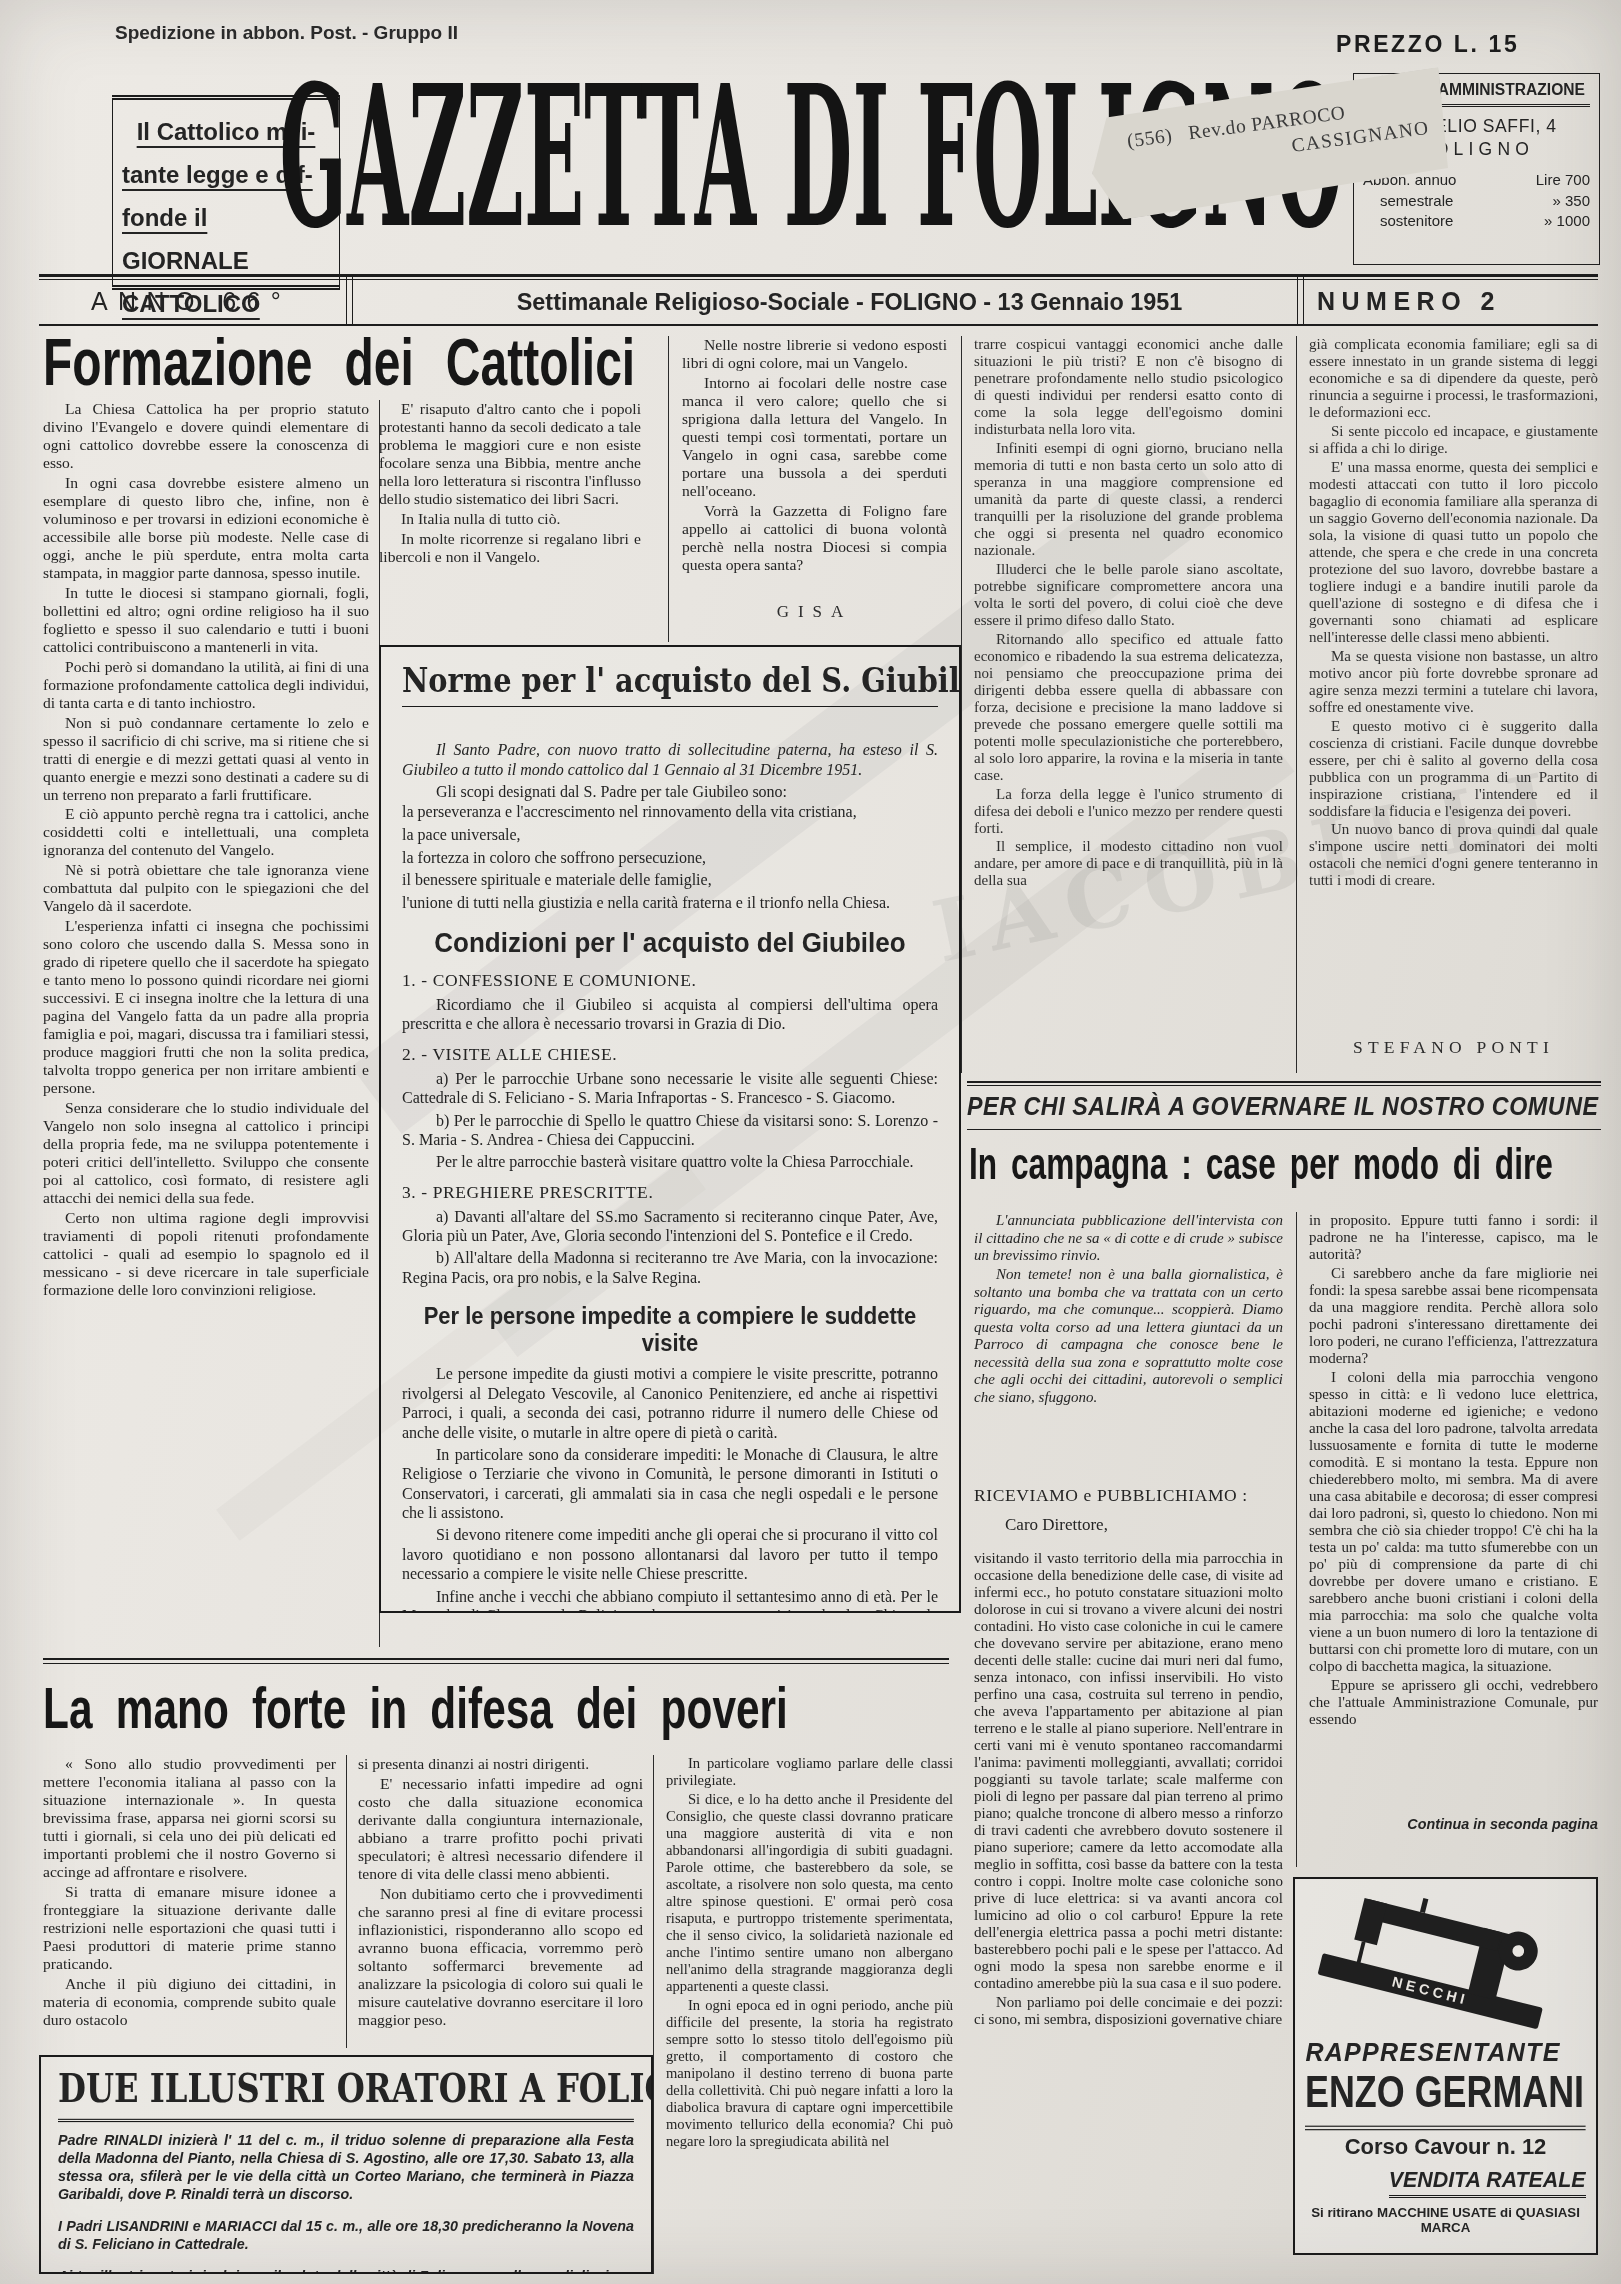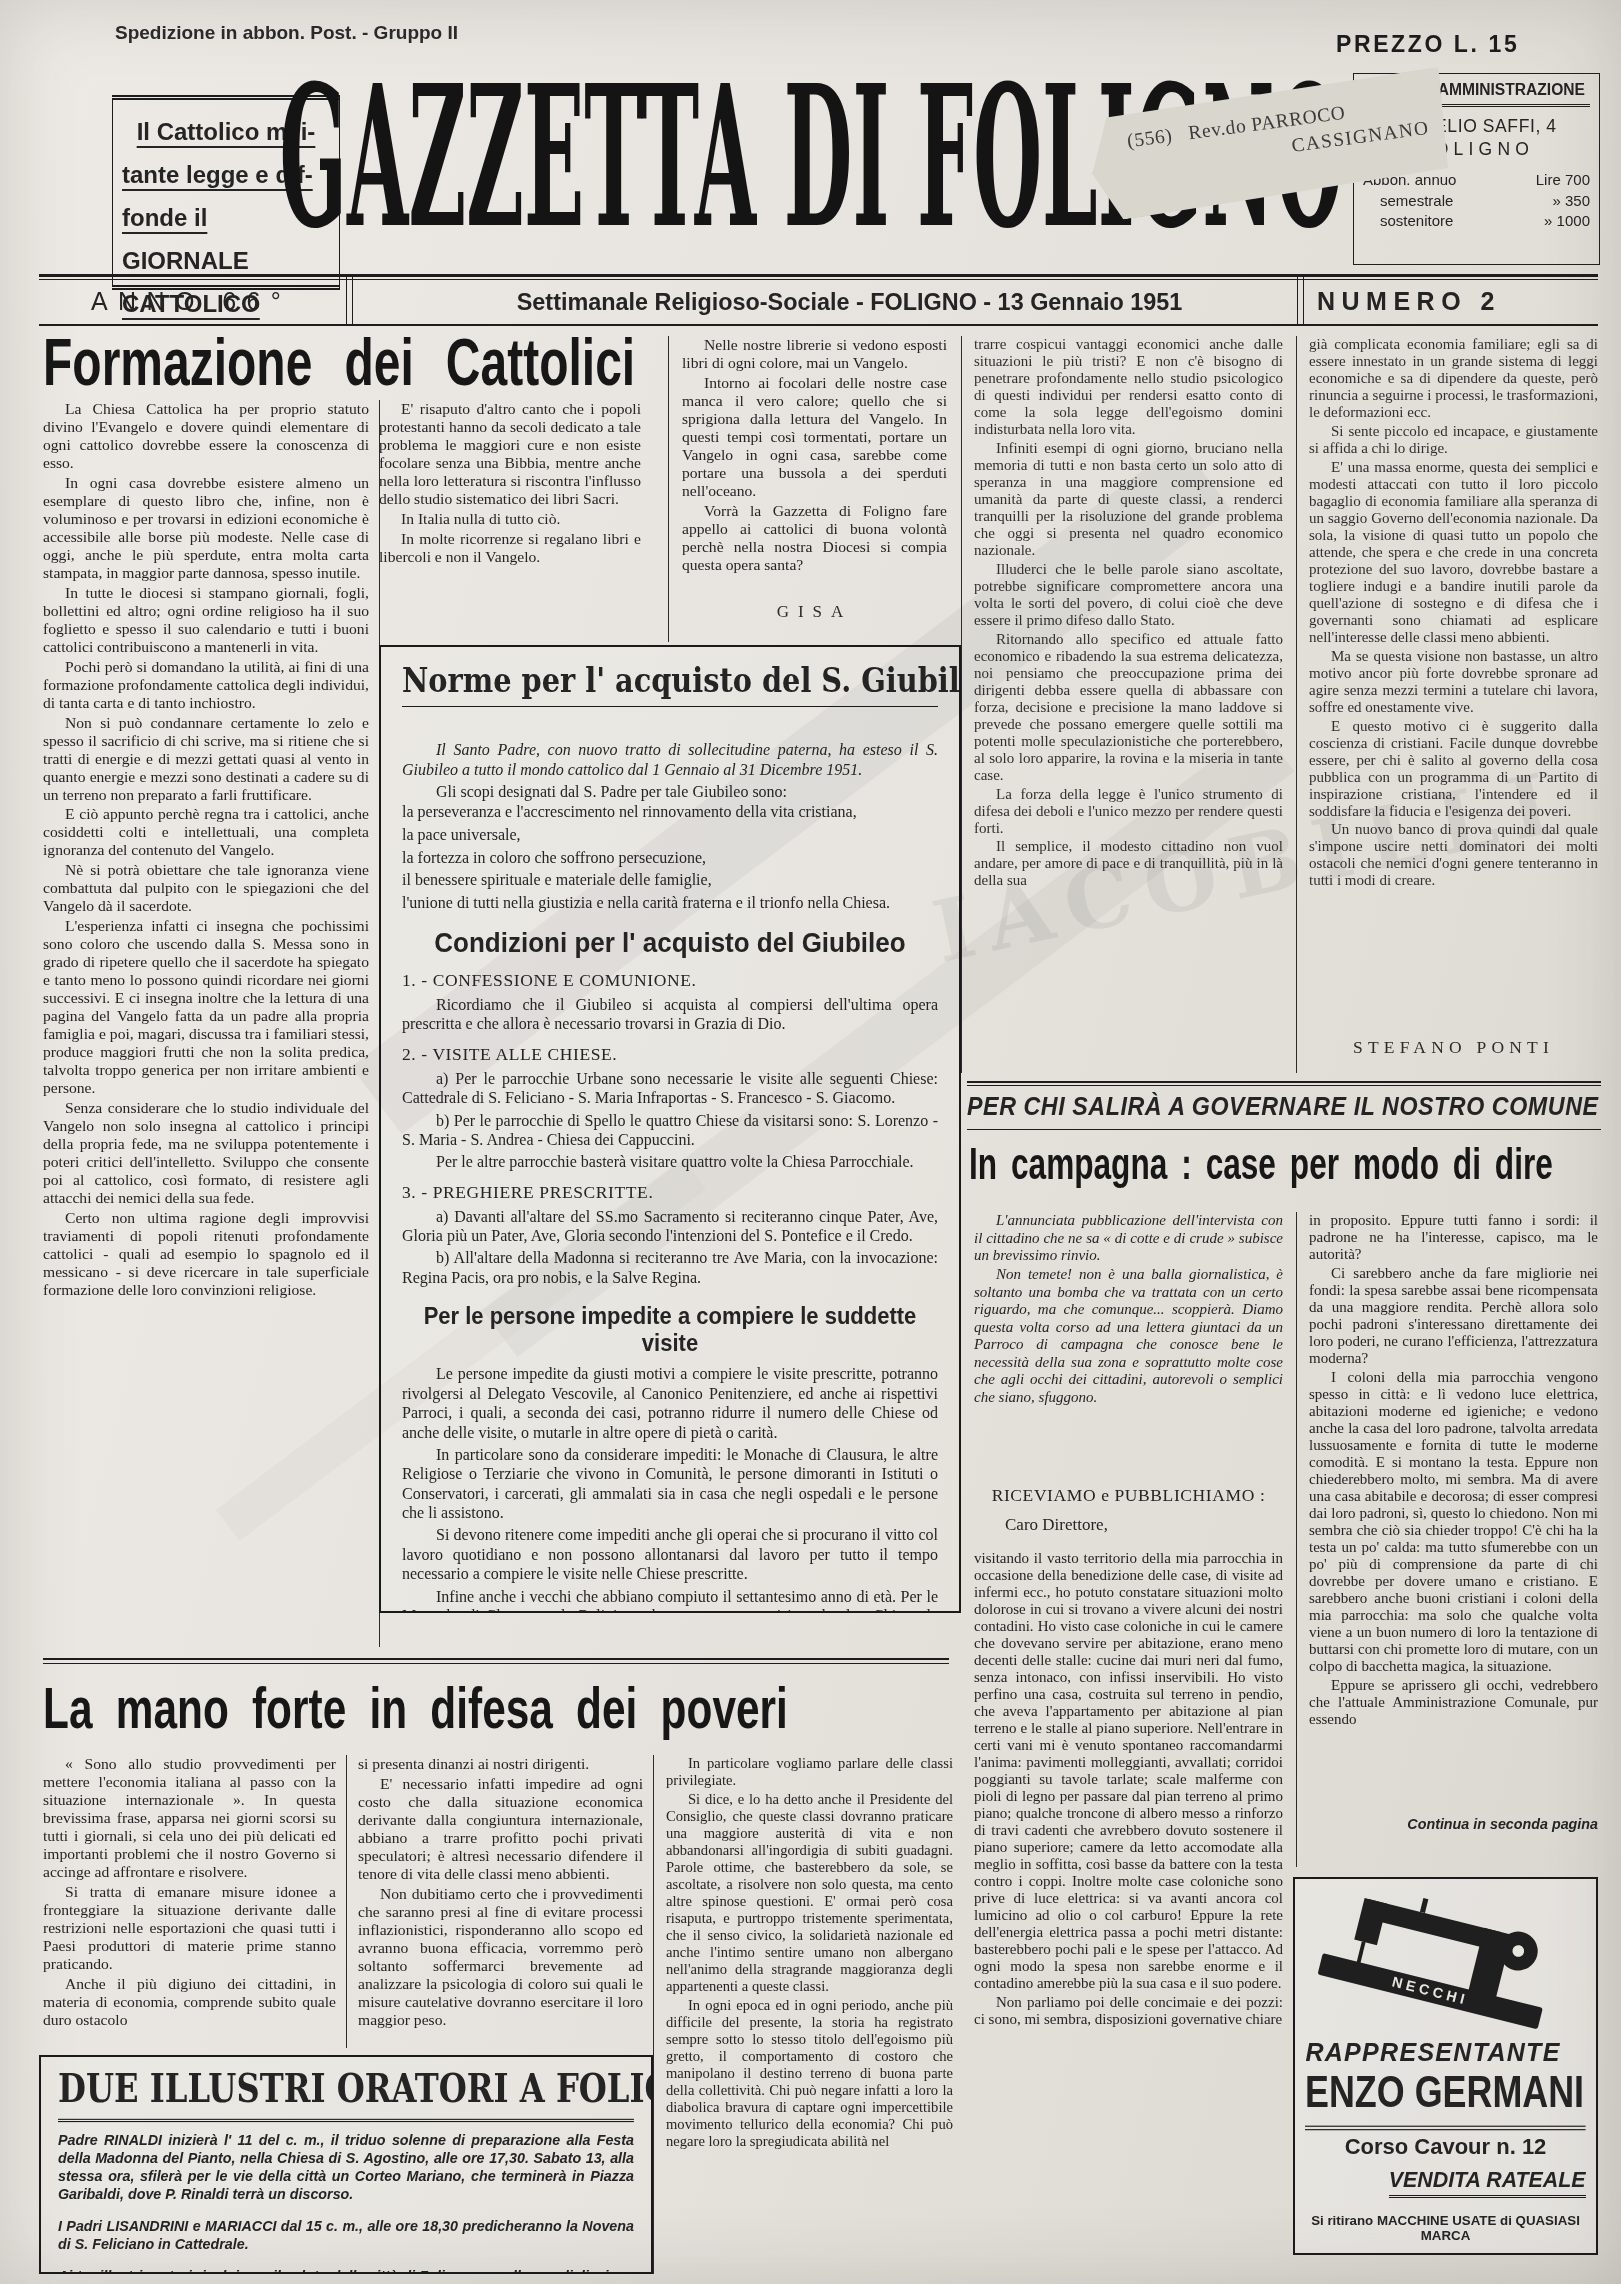--- a/index.html
+++ b/index.html
@@ -185,21 +185,21 @@
   <div class="hrule" style="left:967px;top:1081px;width:634px;height:1.9px;"></div>
   <div class="hrule" style="left:967px;top:1085px;width:634px;height:0.6px;"></div>
   <div class="abs sans" style="left:967px;top:1092px;width:634px;font-style:italic;font-weight:bold;font-size:25px;white-space:nowrap;transform:scaleX(0.93);transform-origin:left top;letter-spacing:0.6px;">PER CHI SALIRÀ A GOVERNARE IL NOSTRO COMUNE</div>
   <div class="hrule" style="left:967px;top:1129px;width:634px;height:1.3px;"></div>
   <div class="hl" style="left:969px;top:1139px;font-size:40px;word-spacing:6.5px;transform:scale(0.79,1.10);">In campagna :  case per modo di dire</div>
 
   <div class="bcol ital" style="left:974px;top:1212px;width:309px;height:272px;font-size:15px;line-height:17.5px;">
       <p>L'annunciata pubblicazione dell'intervista con il cittadino che ne sa « di cotte e di crude » subisce un brevissimo rinvio.</p>
       <p>Non temete! non è una balla giornalistica, è soltanto una bomba che va trattata con un certo riguardo, ma che comunque... scoppierà. Diamo questa volta corso ad una lettera giuntaci da un Parroco di campagna che conosce bene le necessità della sua zona e soprattutto molte cose che agli occhi dei cittadini, autorevoli o semplici che siano, sfuggono.</p>
     </div>
-  <div class="abs" style="left:974px;top:1485px;width:309px;font-size:17.5px;letter-spacing:0.6px;text-align:center;">RICEVIAMO e PUBBLICHIAMO :</div>
+  <div class="abs" style="left:974px;top:1485px;width:309px;font-size:17.5px;letter-spacing:0.6px;">RICEVIAMO e PUBBLICHIAMO :</div>
   <div class="abs" style="left:1005px;top:1515px;font-size:17px;">Caro Direttore,</div>
   <div class="bcol noind" style="left:974px;top:1550px;width:309px;height:727px;font-size:15px;line-height:17px;">
       <p>visitando il vasto territorio della mia parrocchia in occasione della benedizione delle case, di visite ad infermi ecc., ho potuto constatare situazioni molto dolorose in cui si trovano a vivere alcuni dei nostri contadini. Ho visto case coloniche in cui le camere che dovevano servire per abitazione, erano meno decenti delle stalle: cucine dai muri neri dal fumo, senza intonaco, con infissi inservibili. Ho visto perfino una casa, costruita sul terreno in pendìo, che aveva l'appartamento per abitazione al pian terreno e le stalle al piano superiore. Nell'entrare in certi vani mi è venuto spontaneo raccomandarmi l'anima: pavimenti molleggianti, avvallati; corridoi poggianti su tavole tarlate; scale malferme con pioli di legno per passare dal pian terreno al primo piano; qualche troncone di albero messo a rinforzo di travi cadenti che avrebbero dovuto sostenere il piano superiore; camere da letto accomodate alla meglio in soffitta, così basse da battere con la testa contro i coppi. Inoltre molte case coloniche sono prive di luce elettrica: si va avanti ancora col lumicino ad olio o col carburo! Eppure la rete dell'energia elettrica passa a pochi metri distante: basterebbero pochi pali e le spese per l'attacco. Ad ogni modo la spesa non sarebbe enorme e il contadino amerebbe più la sua casa e il suo podere.</p>
       <p>Non parliamo poi delle concimaie e dei pozzi: ci sono, mi sembra, disposizioni governative chiare</p>
     </div>
 
   <div class="vrule" style="left:1296px;top:1212px;height:655px;width:1.3px;"></div>
   <div class="bcol noind" style="left:1309px;top:1212px;width:289px;height:597px;font-size:15px;line-height:17px;">
       <p>in proposito. Eppure tutti fanno i sordi: il padrone ne ha l'interesse, capisco, ma le autorità?</p>
       <p>Ci sarebbero anche da fare migliorie nei fondi: la spesa sarebbe assai bene ricompensata da una maggiore rendita. Perchè allora solo pochi padroni s'interessano direttamente dei loro poderi, ne curano l'efficienza, l'attrezzatura moderna?</p>
@@ -252,17 +252,17 @@
         <rect x="160" y="30" width="8" height="22"></rect>
         <text x="205" y="174" text-anchor="middle" font-family="'Liberation Sans',sans-serif" font-weight="bold" font-size="22" letter-spacing="6" fill="#e8e5e0">NECCHI</text>
       </g>
     </svg>
     <div class="sans" style="font-style:italic;font-weight:bold;font-size:25px;letter-spacing:1.3px;margin-top:1.3px;">RAPPRESENTANTE</div>
     <div class="sans" style="font-weight:bold;font-size:39px;white-space:nowrap;transform:scale(0.92,1.15);transform-origin:left top;border-bottom:4.5px double #1a1a1a;padding-bottom:6.5px;width:305px;">ENZO GERMANI</div>
     <div class="sans" style="font-weight:bold;font-size:22px;text-align:center;margin-top:13px;">Corso Cavour n. 12</div>
     <div class="sans" style="font-style:italic;font-weight:bold;font-size:21.4px;text-align:right;margin-top:7.8px;">
       <span style="border-bottom:3.2px double #1a1a1a;padding-bottom:2.6px;">VENDITA RATEALE</span>
     </div>
-    <div class="sans" style="font-weight:bold;font-size:13.3px;text-align:center;margin-top:20px;">Si ritirano MACCHINE USATE di QUASIASI MARCA</div>
+    <div class="sans" style="font-weight:bold;font-size:13.3px;text-align:center;margin-top:12px;">Si ritirano MACCHINE USATE di QUASIASI MARCA</div>
   </div>
 
 </div>
 
 
 </body></html>

